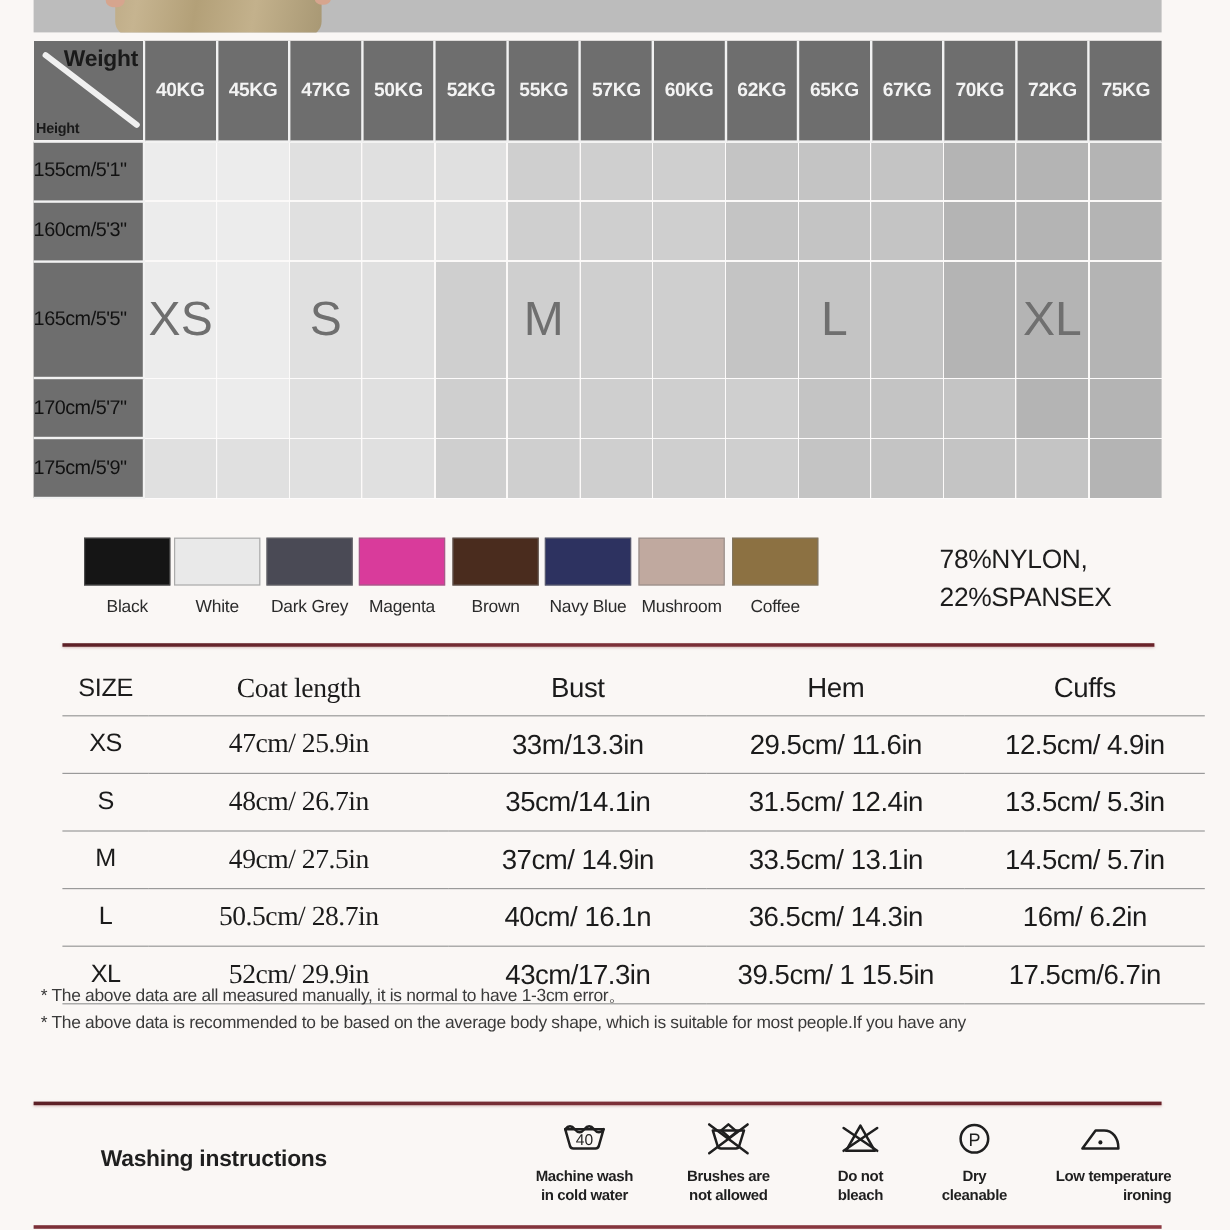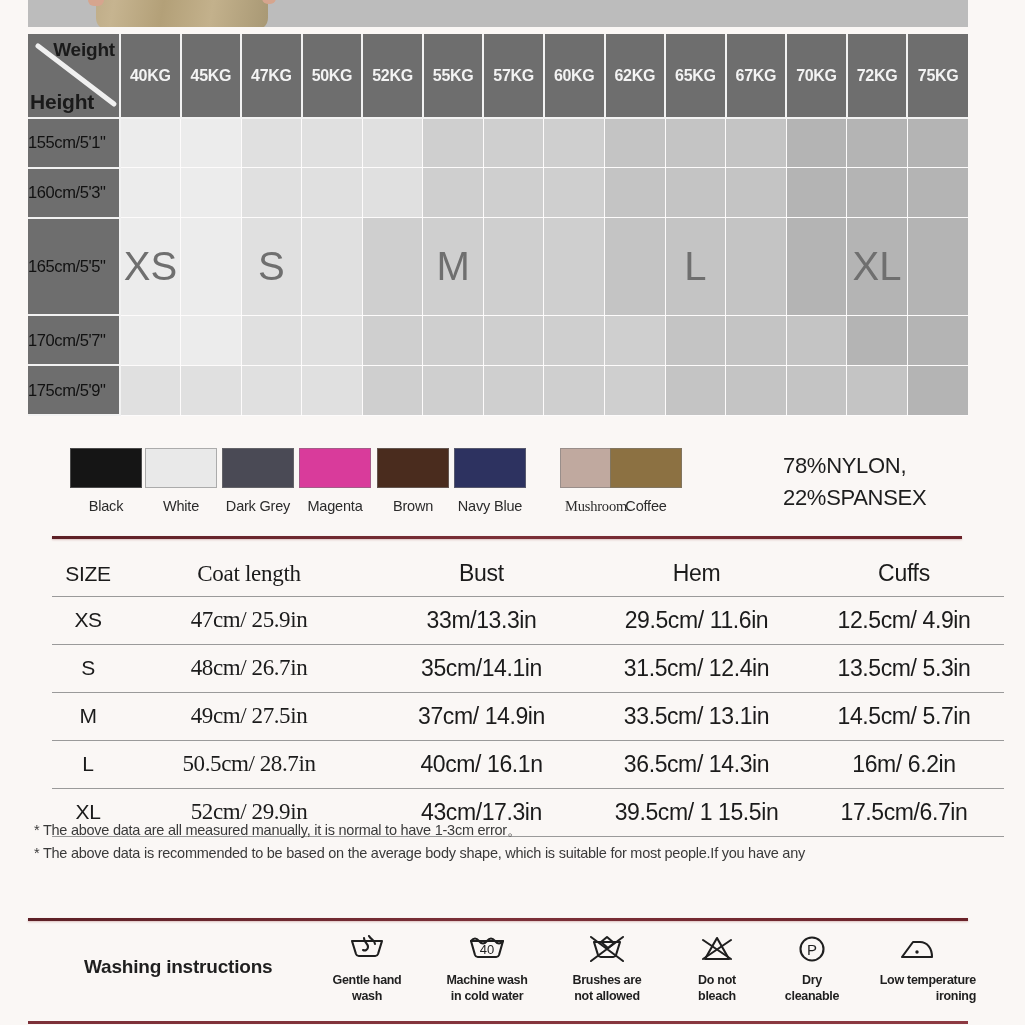--- a/index.html
+++ b/index.html
@@ -43,21 +43,21 @@
     position: absolute; left: 6px; top: 8px; width: 92px; height: 68px;
     overflow: hidden; pointer-events: none;
   }
   .corner-slash svg { display: block; }
   .corner-weight {
     position: absolute; right: 4px; top: 5px; color: #1a1a1a;
     font-size: 19px; letter-spacing: -0.2px;
   }
   .corner-height {
     position: absolute; left: 2px; bottom: 3px; color: #1a1a1a;
-    font-size: 21px; letter-spacing: -0.2px;
+    font-size: 12px; letter-spacing: -0.2px;
   }
 
   th.kg {
     background: #6e6e6e; color: #f3f3f3; font-size: 16px; font-weight: bold;
     text-align: center; vertical-align: middle; height: 84px;
     border-right: 2px solid #f2f2f2; border-bottom: 2px solid #f2f2f2;
     letter-spacing: -0.3px;
   }
   th.kg:last-child { border-right: none; }
 
@@ -292,21 +292,21 @@
         <div class="swatch-name">Magenta</div>
       </div>
       <div class="swatch-item" style="left: 337px; top: 8px;">
         <div class="swatch" style="background: rgb(74, 44, 30);"></div>
         <div class="swatch-name">Brown</div>
       </div>
       <div class="swatch-item" style="left: 414px; top: 8px;">
         <div class="swatch" style="background: rgb(45, 50, 96);"></div>
         <div class="swatch-name">Navy Blue</div>
       </div>
-      <div class="swatch-item" style="left: 520px; top: 8px; font-family: Liberation Serif, serif;">
+      <div class="swatch-item" style="left: 492px; top: 8px;">
         <div class="swatch" style="background: rgb(192, 169, 159);"></div>
         <div class="swatch-name">Mushroom</div>
       </div>
       <div class="swatch-item" style="left: 570px; top: 8px;">
         <div class="swatch" style="background: rgb(140, 113, 66);"></div>
         <div class="swatch-name">Coffee</div>
       </div>
     </div>
 
   <div class="rule-red" style="left:52px; top:536px; width:910px;"></div>
@@ -364,31 +364,20 @@
 
   <div class="notes">
     <div class="note-line">* The above data are all measured manually, it is normal to have 1-3cm error。</div>
     <div class="note-line">* The above data is recommended to be based on the average body shape, which is suitable for most people.If you have any</div>
   </div>
 
   <div class="rule-red" style="left:28px; top:918px; width:940px;"></div>
 
   <div class="wash">
     <div class="wash-title">Washing instructions</div>
-  <div class="care-item" style="left: 280px;">
-        <div class="care-icon">
-          <svg width="40" height="34" viewBox="0 0 40 34">
-            <path d="M5 9 h30 l-4 13 a3 3 0 0 1 -3 2 h-16 a3 3 0 0 1 -3 -2 Z" stroke="#1f1f1f" fill="none" stroke-width="2.1" stroke-linecap="round" stroke-linejoin="round"></path>
-            <path d="M17 6 c0 5 4 5 4 9 c0 3 -3 4 -5 3" stroke="#1f1f1f" fill="none" stroke-width="2.1" stroke-linecap="round" stroke-linejoin="round"></path>
-            <path d="M22 4 c2 4 6 4 6 8" stroke="#1f1f1f" fill="none" stroke-width="2.1" stroke-linecap="round" stroke-linejoin="round"></path>
-          </svg>
-        </div>
-        <div class="care-label">Gentle hand</div>
-        <div class="care-label" style="margin-top: 0px;">wash</div>
-      </div>
       <div class="care-item" style="left: 400px;">
         <div class="care-icon">
           <svg width="42" height="34" viewBox="0 0 42 34">
             <path d="M5 9 h32 l-4 14 a3 3 0 0 1 -3 2 h-18 a3 3 0 0 1 -3 -2 Z" stroke="#1f1f1f" fill="none" stroke-width="2.1" stroke-linecap="round" stroke-linejoin="round"></path>
             <path d="M5 9 q4 -5 8 0 q4 5 8 0 q4 -5 8 0 q4 5 8 0" stroke="#1f1f1f" fill="none" stroke-width="2.1" stroke-linecap="round" stroke-linejoin="round"></path>
             <text x="21" y="22" text-anchor="middle" font-size="13" font-family="Liberation Sans, sans-serif" fill="#1f1f1f">40</text>
           </svg>
         </div>
         <div class="care-label">Machine wash</div>
         <div class="care-label" style="margin-top: 0px;">in cold water</div>

